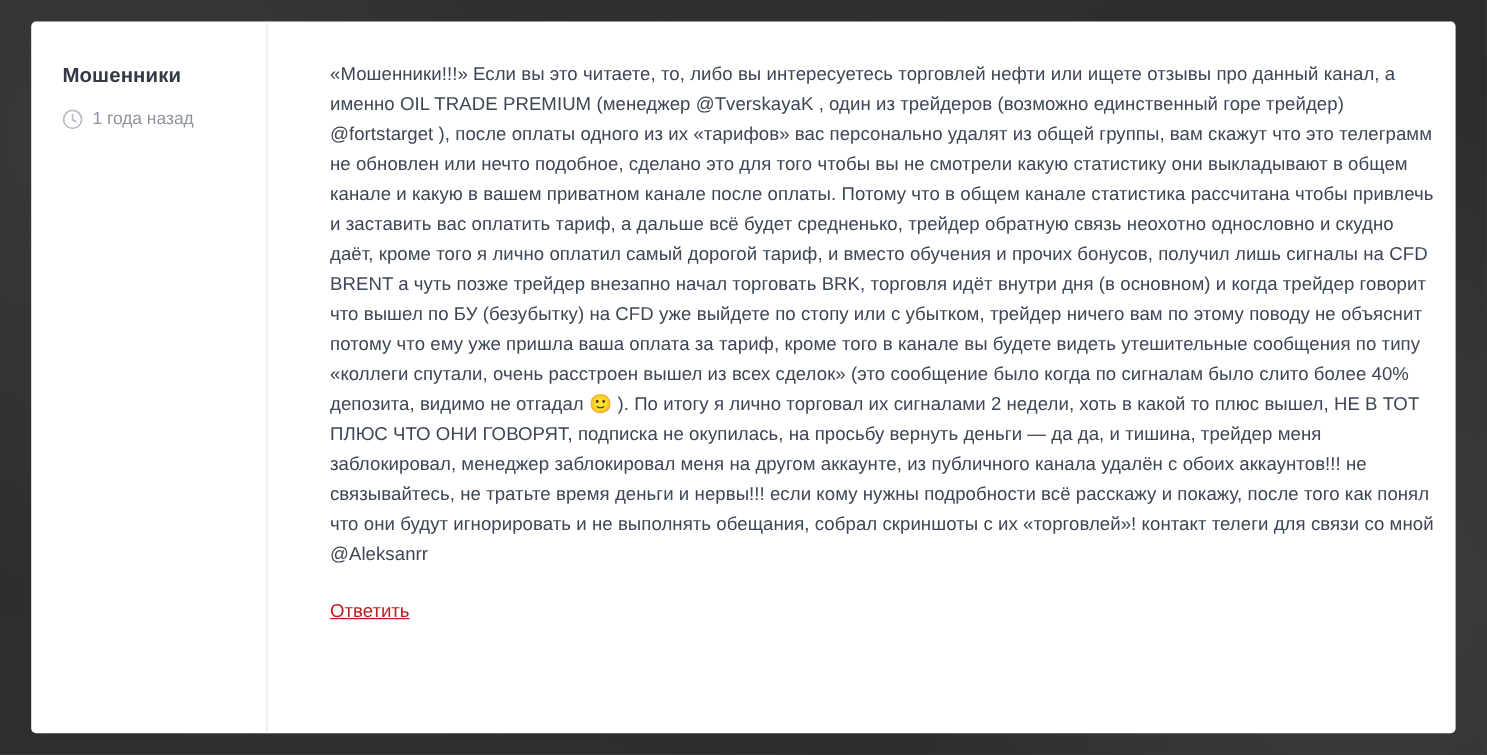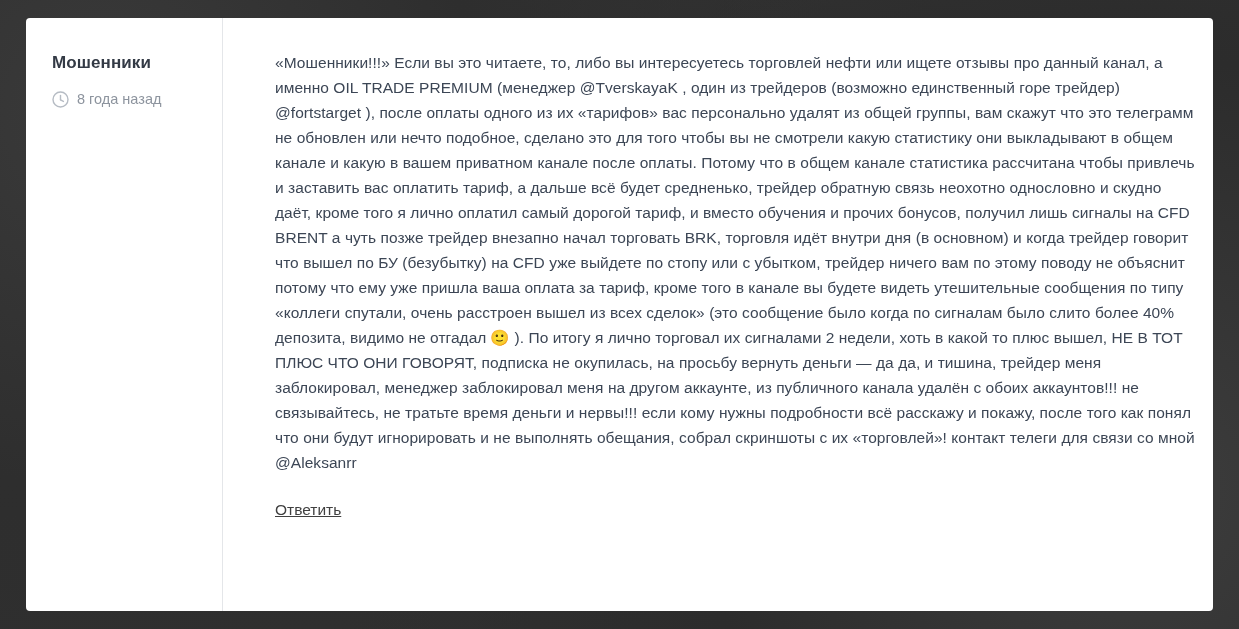--- a/index.html
+++ b/index.html
@@ -80,21 +80,21 @@
     letter-spacing: .05px;
   }
   .emoji {
     font-size: 15.5px;
   }
   .reply-wrap {
     margin-top: 26px;
   }
   .reply-link {
     font-size: 15.5px;
-    color: #404040;
+    color: #b91c1c;
     text-decoration: underline;
     cursor: pointer;
     display: inline-block;
   }
 </style>
 </head>
 <body>
 
 <div class="backdrop"></div>
 
@@ -103,21 +103,21 @@
   <div class="meta">
     <div class="author">Мошенники</div>
     <div class="date-row">
       <span class="clock-icon">
         <svg width="17" height="17" viewBox="0 0 17 17" xmlns="http://www.w3.org/2000/svg">
           <circle cx="8.5" cy="8.5" r="7.5" fill="none" stroke="#b6bcc4" stroke-width="1.4"></circle>
           <line x1="8.5" y1="4.4" x2="8.5" y2="8.8" stroke="#b6bcc4" stroke-width="1.4" stroke-linecap="round"></line>
           <line x1="8.5" y1="8.8" x2="11.4" y2="10.4" stroke="#b6bcc4" stroke-width="1.4" stroke-linecap="round"></line>
         </svg>
       </span>
-      <span class="date-text">8 года назад</span>
+      <span class="date-text">1 года назад</span>
     </div>
   </div>
 
   <div class="body">
     <p class="comment-text"><span>«Мошенники!!!» Если вы это читаете, то, либо вы интересуетесь торговлей нефти или ищете отзывы про данный канал, а именно OIL TRADE PREMIUM (менеджер @TverskayaK , один из трейдеров (возможно единственный горе трейдер) @fortstarget ), после оплаты одного из их «тарифов» вас персонально удалят из общей группы, вам скажут что это телеграмм не обновлен или нечто подобное, сделано это для того чтобы вы не смотрели какую статистику они выкладывают в общем канале и какую в вашем приватном канале после оплаты. Потому что в общем канале статистика рассчитана чтобы привлечь и заставить вас оплатить тариф, а дальше всё будет средненько, трейдер обратную связь неохотно однословно и скудно даёт, кроме того я лично оплатил самый дорогой тариф, и вместо обучения и прочих бонусов, получил лишь сигналы на CFD BRENT а чуть позже трейдер внезапно начал торговать BRK, торговля идёт внутри дня (в основном) и когда трейдер говорит что вышел по БУ (безубытку) на CFD уже выйдете по стопу или с убытком, трейдер ничего вам по этому поводу не объяснит потому что ему уже пришла ваша оплата за тариф, кроме того в канале вы будете видеть утешительные сообщения по типу «коллеги спутали, очень расстроен вышел из всех сделок» (это сообщение было когда по сигналам было слито более 40% депозита, видимо не отгадал </span><span class="emoji">🙂</span><span> ). По итогу я лично торговал их сигналами 2 недели, хоть в какой то плюс вышел, НЕ В ТОТ ПЛЮС ЧТО ОНИ ГОВОРЯТ, подписка не окупилась, на просьбу вернуть деньги — да да, и тишина, трейдер меня заблокировал, менеджер заблокировал меня на другом аккаунте, из публичного канала удалён с обоих аккаунтов!!! не связывайтесь, не тратьте время деньги и нервы!!! если кому нужны подробности всё расскажу и покажу, после того как понял что они будут игнорировать и не выполнять обещания, собрал скриншоты с их «торговлей»! контакт телеги для связи со мной @Aleksanrr</span></p>
     <div class="reply-wrap">
       <a class="reply-link">Ответить</a>
     </div>
   </div>
 

